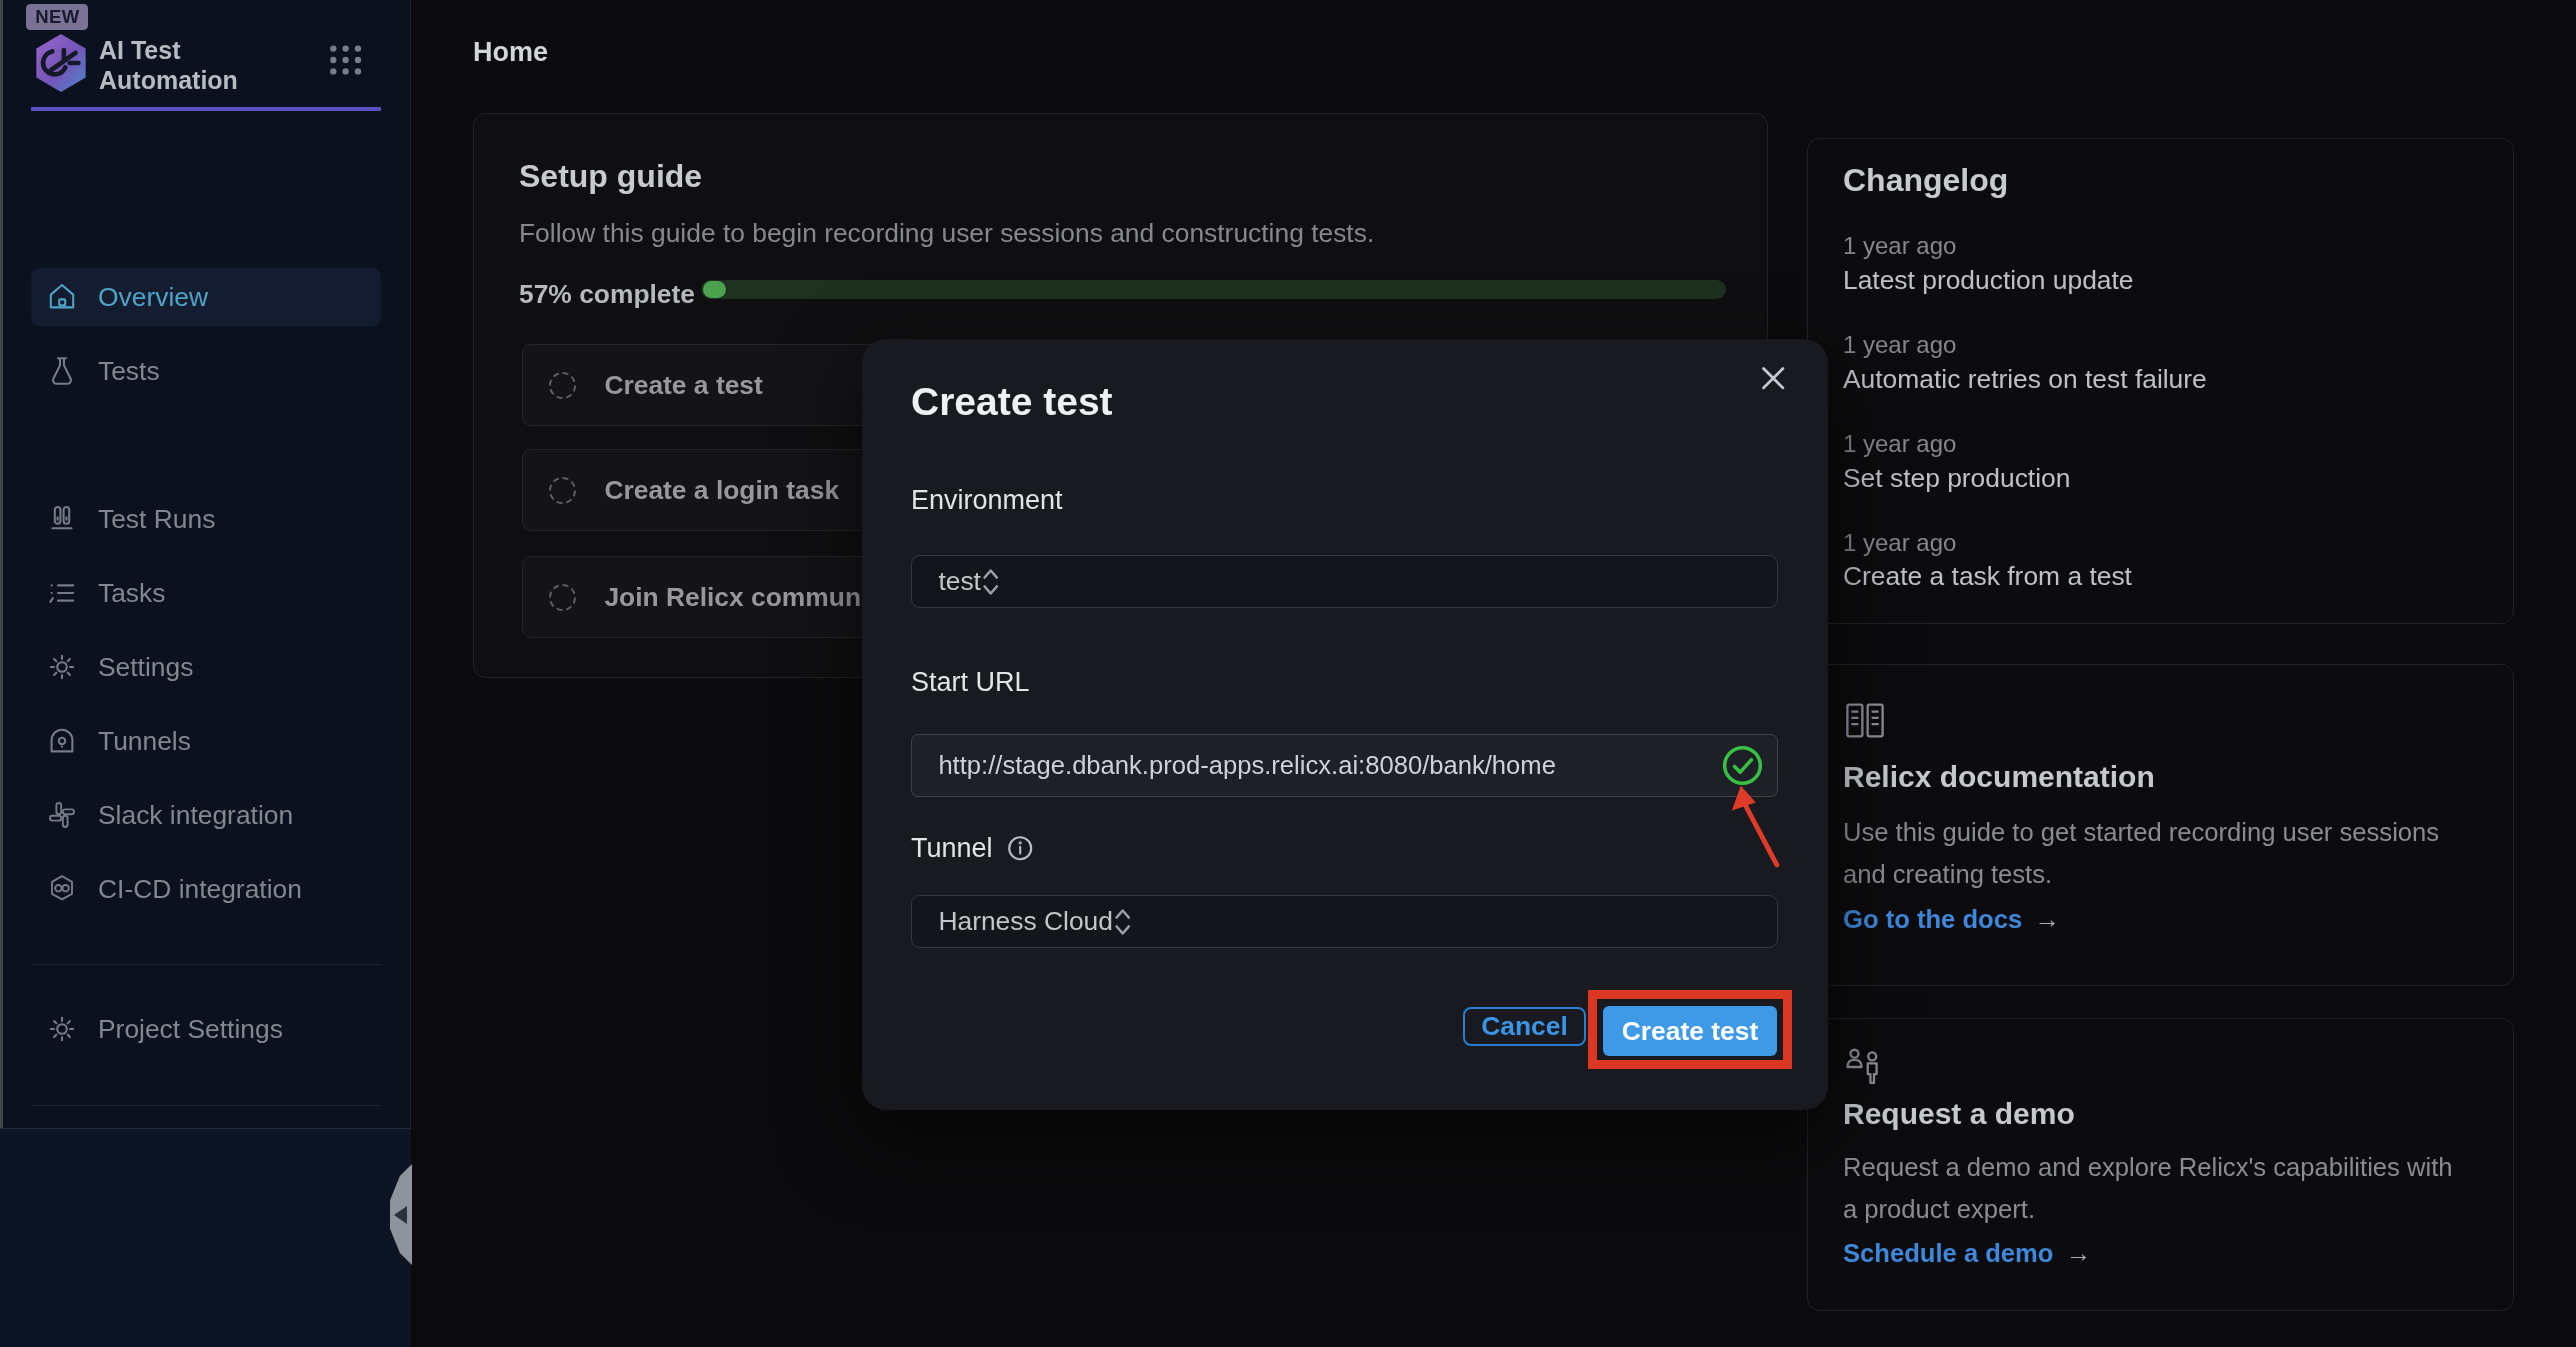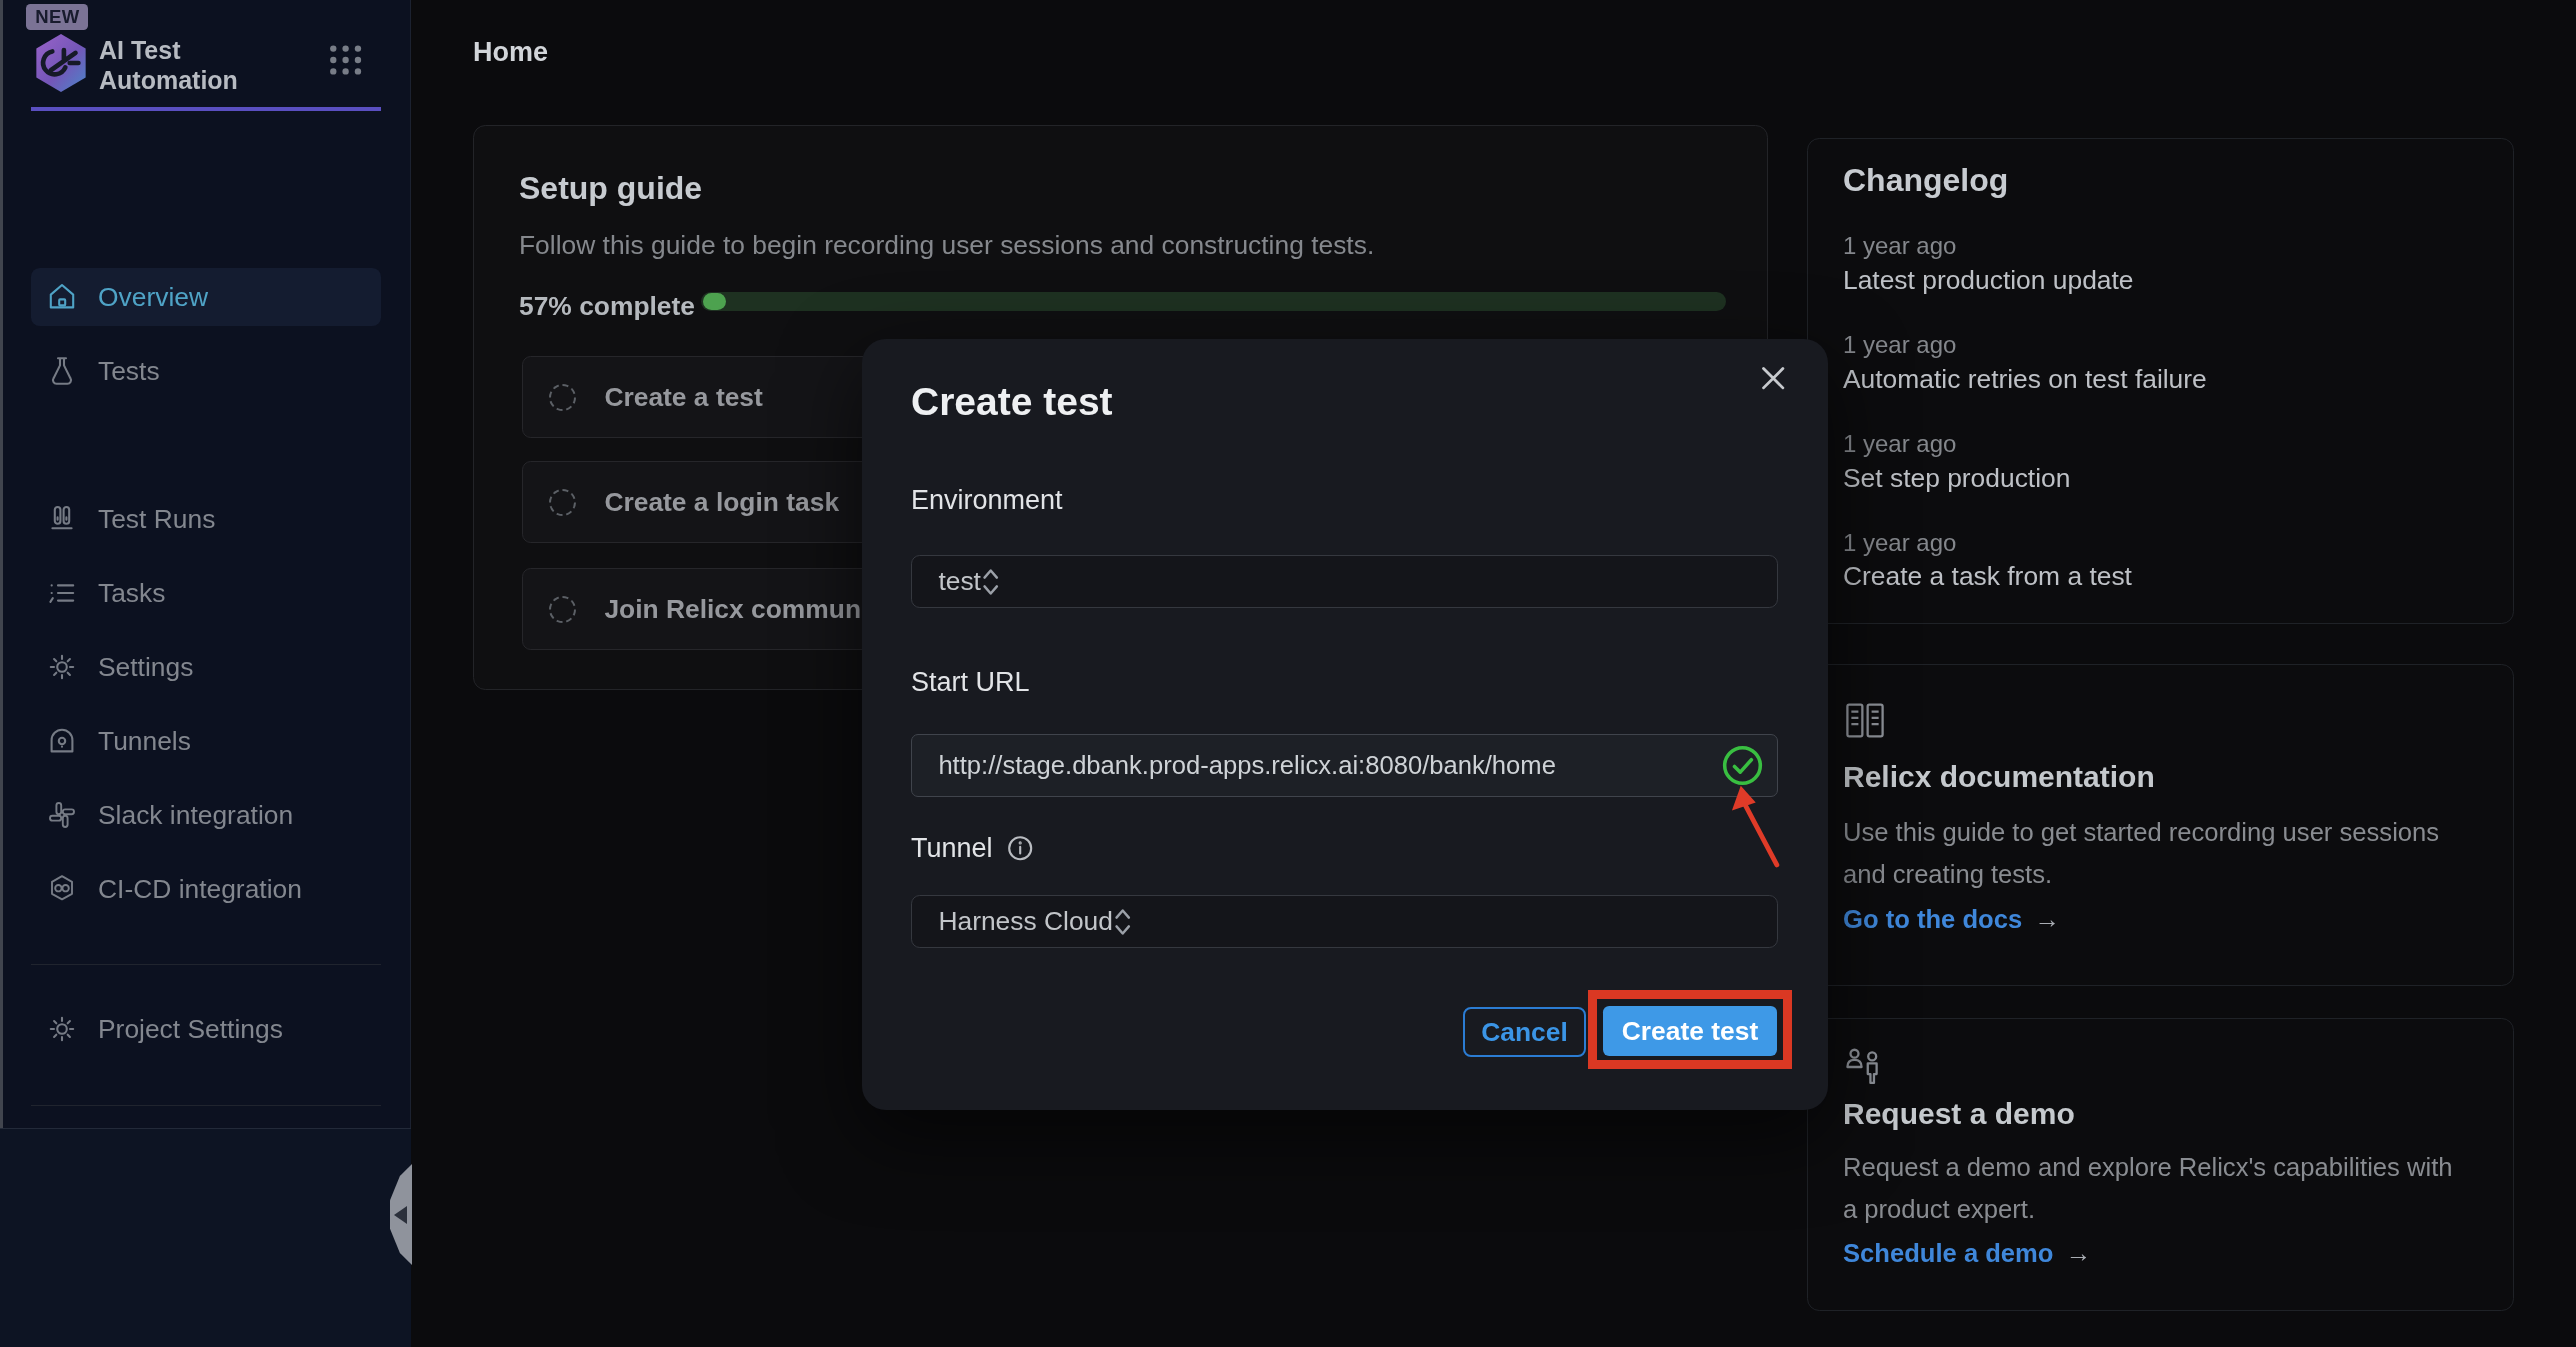--- a/index.html
+++ b/index.html
@@ -25,40 +25,40 @@
   .nav-item svg { flex:0 0 auto; }
   .nav-item.active { background:#141c30; color:#4fa3c6; }
   .side-divider { position:absolute; left:31px; width:350px; height:0.9px; background:#20242e; }
 
   .side-footer { position:absolute; left:0; top:1128px; width:411px; height:220px; background:#0d1423; border-top:0.9px solid #232a39; }
   .collapse-handle { position:absolute; left:390px; top:1164px; width:22px; height:101px; background:#8f939c; clip-path:polygon(100% 0,100% 100%,45% 88%,0 64%,0 36%,45% 12%); cursor:pointer; }
   .collapse-handle .tri { position:absolute; left:4.4px; top:42px; width:0; height:0; border-top:9.7px solid transparent; border-bottom:9.7px solid transparent; border-right:13.2px solid #2b303b; }
 
   
   .page-title { position:absolute; left:473px; top:37px; font-size:27px; font-weight:600; color:#d2d5d9; }
-  .setup-card { position:absolute; left:473px; top:125px; width:1295px; height:565px; background:#0f0f11; border:1.8px solid #232428; border-radius:12.3px; }
+  .setup-card { position:absolute; left:473px; top:113px; width:1295px; height:565px; background:#0f0f11; border:1.8px solid #232428; border-radius:12.3px; }
   .setup-title { position:absolute; left:45px; top:44px; font-size:32px; font-weight:600; color:#c7cbd0; }
   .setup-sub { position:absolute; left:45px; top:104px; font-size:26.4px; color:#85888d; }
   .progress-label { position:absolute; left:45px; top:165px; font-size:26.4px; font-weight:600; color:#b5b9be; }
   .progress-track { position:absolute; left:227px; top:166px; width:1025px; height:19.4px; border-radius:9.7px; background:#1e3121; }
   .progress-fill { position:absolute; left:1.8px; top:0.9px; width:23px; height:17.6px; border-radius:8.8px; background:#4da24f; }
   .check-row { position:absolute; left:48px; width:1202px; height:82px; background:#141417; border:1.8px solid #26262a; border-radius:8.8px; display:flex; align-items:center; gap:28px; padding-left:26.4px; cursor:pointer; }
   .dashed-circle { width:27px; height:27px; border:2.2px dashed #5c6066; border-radius:50%; }
   .check-row span { font-size:26.4px; font-weight:600; color:#96989d; white-space:nowrap; }
 
   
   .modal { position:absolute; left:818px; top:339px; width:966px; height:771px; background:#181a20; border-radius:24px; box-shadow:0 26.4px 79px rgba(0,0,0,.6); z-index:10;margin-left:44px; }
   .modal-close { position:absolute; right:35px; top:19.4px; width:39px; height:39px; display:flex; align-items:center; justify-content:center; cursor:pointer; }
   .modal-title { position:absolute; left:49px; top:41px; font-size:39px; font-weight:bold; color:#eef0f2; }
   .field-label { position:absolute; left:49px; font-size:27px; color:#e2e4e7; display:flex; align-items:center; gap:14px; }
   .select { position:absolute; left:49px; width:867px; height:53px; background:#14151a; border:1.8px solid #35383f; border-radius:8.8px; display:flex; align-items:center; padding:0 25px 0 26.4px; font-size:26.4px; color:#c2c5c9; cursor:pointer; }
   .url-input { position:absolute; left:49px; top:395px; width:867px; height:63px; background:#1d2026; border:1.8px solid #40444c; border-radius:7px; display:flex; align-items:center; padding:0 53px 0 26.4px; font-size:25.6px; color:#ced2d6; }
   .url-check { position:absolute; left:860px; top:406px; z-index:11; }
   .red-arrow { position:absolute; left:868px; top:445px; z-index:12; pointer-events:none; }
-  .btn-cancel { position:absolute; left:601px; top:668px; width:123px; height:50px; border:2.2px solid #2b7cd3; border-radius:8px; background:transparent; color:#3b95e6; font-size:26.4px; font-weight:600; font-family:inherit; cursor:pointer; }
+  .btn-cancel { position:absolute; left:601px; top:668px; width:123px; height:39px; border:2.2px solid #2b7cd3; border-radius:8px; background:transparent; color:#3b95e6; font-size:26.4px; font-weight:600; font-family:inherit; cursor:pointer; }
   .btn-create { position:absolute; left:741px; top:667px; width:174px; height:50px; border:none; border-radius:6.2px; background:#3e99e7; color:#ffffff; font-size:26.4px; font-weight:600; font-family:inherit; cursor:pointer; }
   .red-rect { position:absolute; left:726px; top:651px; width:204px; height:79px; border:9.7px solid #da3823; z-index:12; pointer-events:none; }
 
   
   .rail-card { position:absolute; left:1807px; width:707px; background:#0c0c0e; border:1.8px solid #1f2227; border-radius:12.3px; }
   .rail-title { position:absolute; left:35px; font-size:32px; font-weight:600; color:#c7cbd0; }
   .cl-time { position:absolute; left:35px; font-size:24px; color:#84878c; }
   .cl-text { position:absolute; left:35px; font-size:26.4px; color:#bec1c6; cursor:pointer; }
   .card-icon { position:absolute; left:35px; }
   .card-head { position:absolute; left:35px; font-size:30px; font-weight:600; color:#c5c9cd; }

